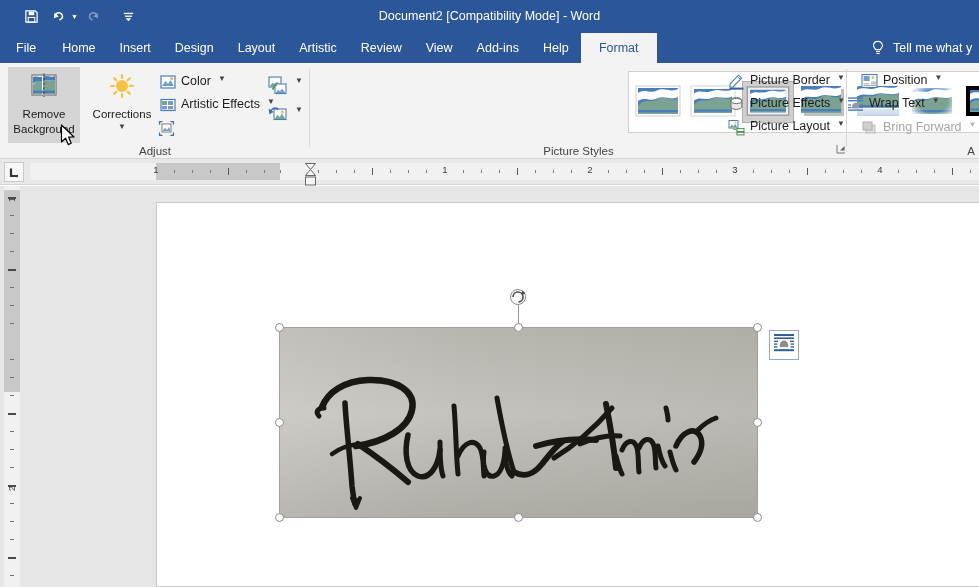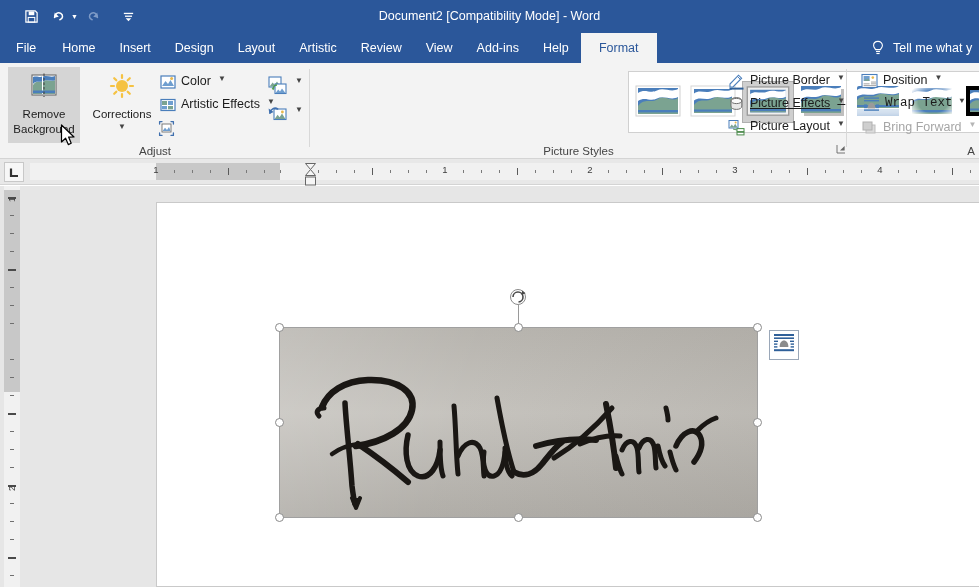--- a/index.html
+++ b/index.html
@@ -458,21 +458,21 @@
           <svg width="17" height="17" viewBox="0 0 17 17">
               <path d="M2 11 L10.5 2.2 L13.6 5.2 L5 14 L2 14 Z" fill="#ffffff" stroke="#4a7ebb" stroke-width="1.1"></path>
               <path d="M9.4 3.4 L12.4 6.4" stroke="#4a7ebb" stroke-width="1"></path>
               <rect x="1.5" y="14.6" width="14" height="2" fill="#2f6099"></rect>
             </svg>
         </span>
         <span>Picture Border</span>
         <span class="caret">▼</span>
       </div>
 
-      <div class="smallitem" style="left:418px; top:33px;text-decoration:underline;">
+      <div class="smallitem" style="left:418px; top:33px;">
         <span>
           <svg width="17" height="17" viewBox="0 0 17 17">
               <path d="M3 5 C3 2.8 5 1.6 8.4 1.6 C11.8 1.6 13.8 2.8 13.8 5 L13.8 10 C13.8 12.2 11.8 13.4 8.4 13.4 C5 13.4 3 12.2 3 10 Z" fill="#e8e8e8" stroke="#6f6f6f" stroke-width="1"></path>
               <ellipse cx="8.4" cy="5" rx="5.4" ry="2.6" fill="#fafafa" stroke="#6f6f6f" stroke-width="1"></ellipse>
             </svg>
         </span>
         <span>Picture Effects</span>
         <span class="caret">▼</span>
       </div>
 
@@ -511,21 +511,21 @@
               <circle cx="11.8" cy="4.6" r="1.3" fill="#e8b84b"></circle>
               <rect x="10" y="8.6" width="5" height="0.9" fill="#9a9a9a"></rect>
               <rect x="10" y="10.4" width="5" height="0.9" fill="#9a9a9a"></rect>
               <rect x="2.6" y="10.4" width="6" height="0.9" fill="#9a9a9a"></rect>
               <rect x="2.6" y="12.2" width="12.4" height="0.9" fill="#9a9a9a"></rect>
             </svg>
         </span>
         <span>Position</span>
         <span class="caret">▼</span>
       </div>
-      <div class="smallitem" style="left:16px; top:33px;font-family:Liberation Mono, monospace;">
+      <div class="smallitem" style="left:0; top:33px;">
         <span>
           <svg width="17" height="16" viewBox="0 0 17 16">
               <rect x="1" y="1.4" width="15" height="1.4" fill="#4a7ebb"></rect>
               <rect x="1" y="4" width="15" height="1.4" fill="#4a7ebb"></rect>
               <path d="M4.6 12.4 C4.6 8.8 6.4 6.8 8.5 6.8 C10.6 6.8 12.4 8.8 12.4 12.4 Z" fill="#9a9a9a"></path>
               <rect x="1" y="11" width="3.2" height="1.2" fill="#4a7ebb"></rect>
               <rect x="12.8" y="11" width="3.2" height="1.2" fill="#4a7ebb"></rect>
               <rect x="1" y="13.4" width="15" height="1.4" fill="#4a7ebb"></rect>
               <rect x="1" y="8.4" width="3" height="1.2" fill="#4a7ebb"></rect>
               <rect x="13" y="8.4" width="3" height="1.2" fill="#4a7ebb"></rect>

